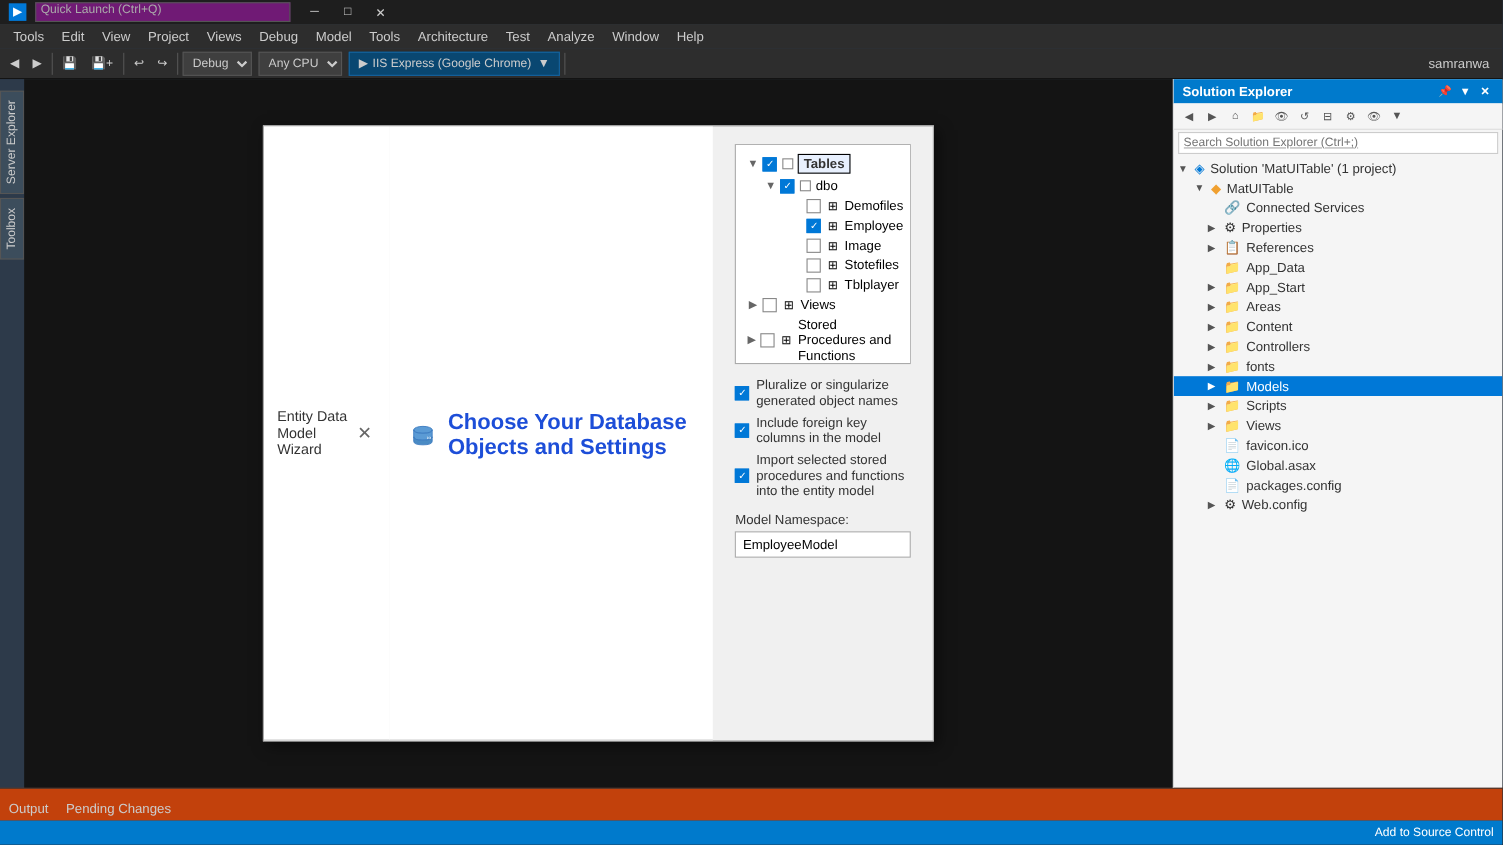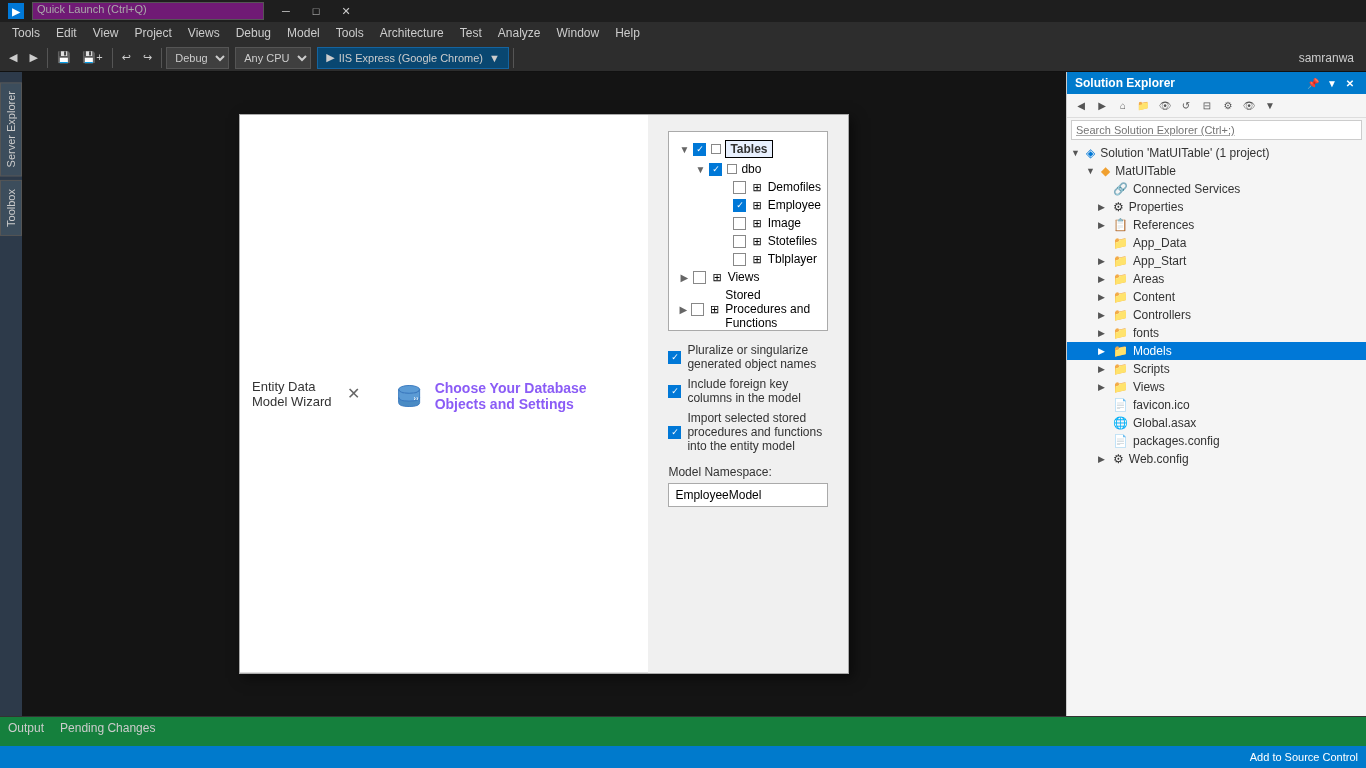--- a/index.html
+++ b/index.html
@@ -33,21 +33,21 @@
     
     .content-area { flex: 1; background: #1e1e1e; position: relative; display: flex; }
 
     
     .dialog-overlay { position: absolute; top: 0; left: 0; right: 0; bottom: 0; background: rgba(0,0,0,0.3); display: flex; align-items: center; justify-content: center; }
     .dialog { background: #f0f0f0; border: 1px solid #aaa; box-shadow: 4px 4px 12px rgba(0,0,0,0.5); width: 610px; min-height: 560px; display: flex; flex-direction: row; }
     .dialog-title-bar { background: #fff; border-bottom: 1px solid #ddd; padding: 8px 12px; display: flex; align-items: center; justify-content: space-between; }
     .dialog-title { font-size: 13px; color: #333; }
     .dialog-close { background: none; border: none; font-size: 16px; cursor: pointer; color: #666; padding: 0 4px; }
     .dialog-header { background: #fff; padding: 16px 20px 12px; display: flex; align-items: center; gap: 12px; border-bottom: 1px solid #e0e0e0; }
-    .dialog-header-text { font-size: 14px; font-weight: 600; color: #8b5cf6; }
+    .dialog-header-text { font-size: 20px; font-weight: 600; color: #1d4ed8; }
     .dialog-body { padding: 16px 20px; flex: 1; }
     .dialog-question { font-size: 12px; color: #333; margin-bottom: 10px; }
 
     
     .tree-container { border: 1px solid #aaa; background: white; padding: 6px; min-height: 180px; max-height: 200px; overflow-y: auto; }
     .tree-item { display: flex; align-items: center; gap: 4px; padding: 2px 0; cursor: pointer; font-size: 12px; }
     .tree-item .indent1 { margin-left: 0px; }
     .tree-item .indent2 { margin-left: 16px; }
     .tree-item .indent4 { margin-left: 48px; }
     .checkbox { width: 13px; height: 13px; border: 1px solid #888; background: white; display: inline-flex; align-items: center; justify-content: center; font-size: 9px; flex-shrink: 0; }
@@ -84,21 +84,21 @@
     .se-item { display: flex; align-items: center; gap: 3px; padding: 2px 4px; cursor: pointer; font-size: 12px; color: #333; white-space: nowrap; }
     .se-item.selected { background: #0078d7; color: white; }
     .se-arrow { font-size: 9px; color: #555; width: 10px; }
     .se-item.selected .se-arrow { color: white; }
 
     
     .status-bar { background: #007acc; height: 22px; display: flex; align-items: center; padding: 0 8px; color: white; font-size: 11px; gap: 8px; }
     .status-bar-right { margin-left: auto; display: flex; align-items: center; gap: 12px; }
 
     
-    .output-panel { background: #15803d; height: 30px; display: flex; align-items: flex-start; padding: 0 8px; gap: 16px; border-top: 1px solid #333; }
+    .output-panel { background: #c2410c; height: 30px; display: flex; align-items: flex-end; padding: 0 8px; gap: 16px; border-top: 1px solid #333; }
     .output-tab { color: #ccc; font-size: 12px; cursor: pointer; padding: 4px 0; }
 
     
     .db-icon { width: 40px; height: 40px; }
   </style>
 </head>
 <body>
 
 <div class="title-bar">
   <div class="title-bar-icon">▶</div>

